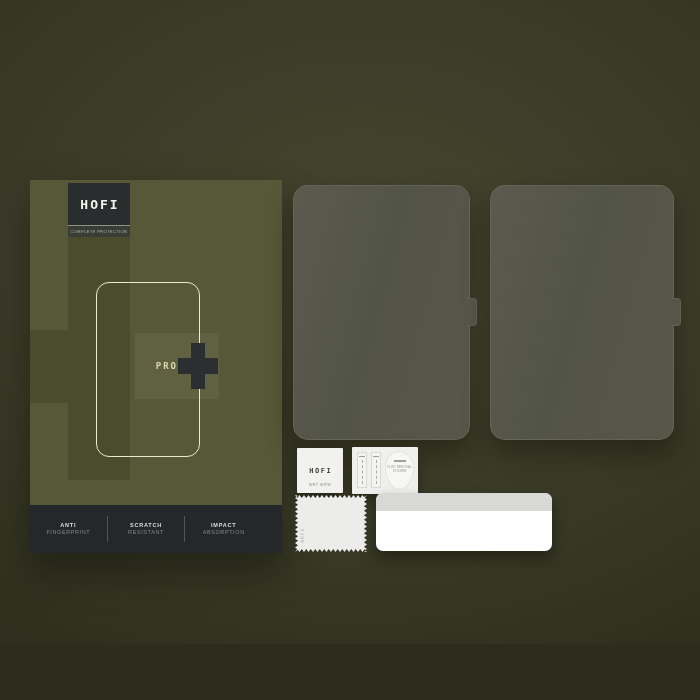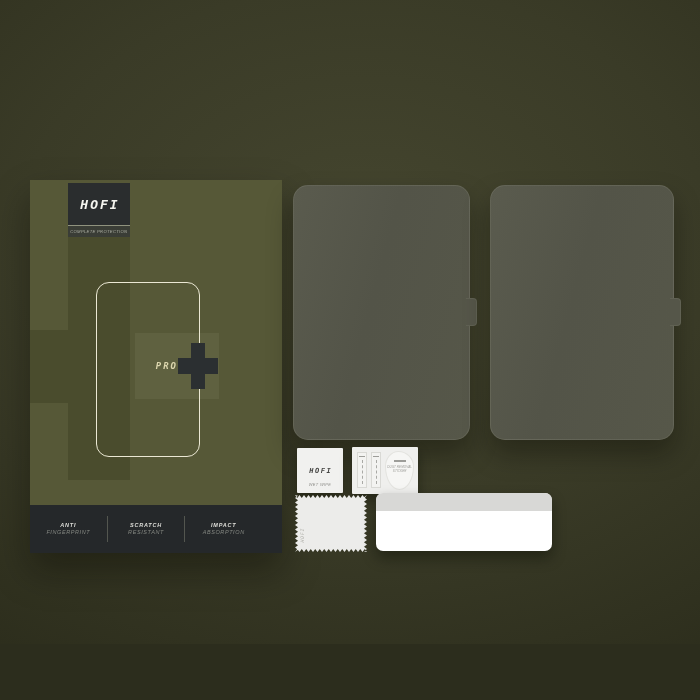--- a/index.html
+++ b/index.html
@@ -1,20 +1,19 @@
 <!DOCTYPE html>
 <html><head>
 <meta charset="utf-8">
 <style>
   html,body{margin:0;padding:0;background:#2c2d1d;}
   .stage{
     position:relative;width:700px;height:644px;overflow:hidden;
     background:radial-gradient(95% 78% at 52% 38%, #45462f 0%, #3a3b27 52%, #2c2d1c 100%);
     font-family:"Liberation Sans", sans-serif;
-    font-style:italic;
   }
   
   .box{
     position:absolute;left:30px;top:180px;width:252px;height:373px;
     background:#565837;overflow:hidden;
     box-shadow:0 18px 34px rgba(8,9,2,.38);
   }
   .band-v{position:absolute;left:38px;top:55px;width:62px;height:245px;background:#4a4c2d;}
   .band-h{position:absolute;left:0;top:150px;width:100px;height:73px;background:#4a4c2d;}
   .band-light{position:absolute;left:105px;top:153px;width:84px;height:66px;background:#60624100;background:#5f6140;}

